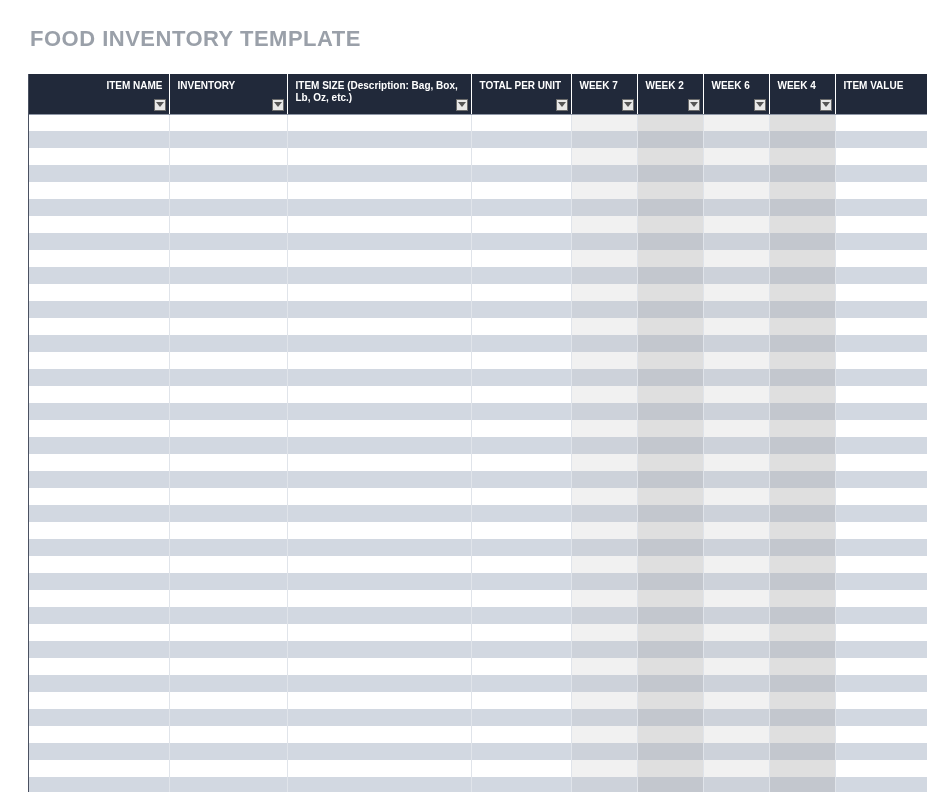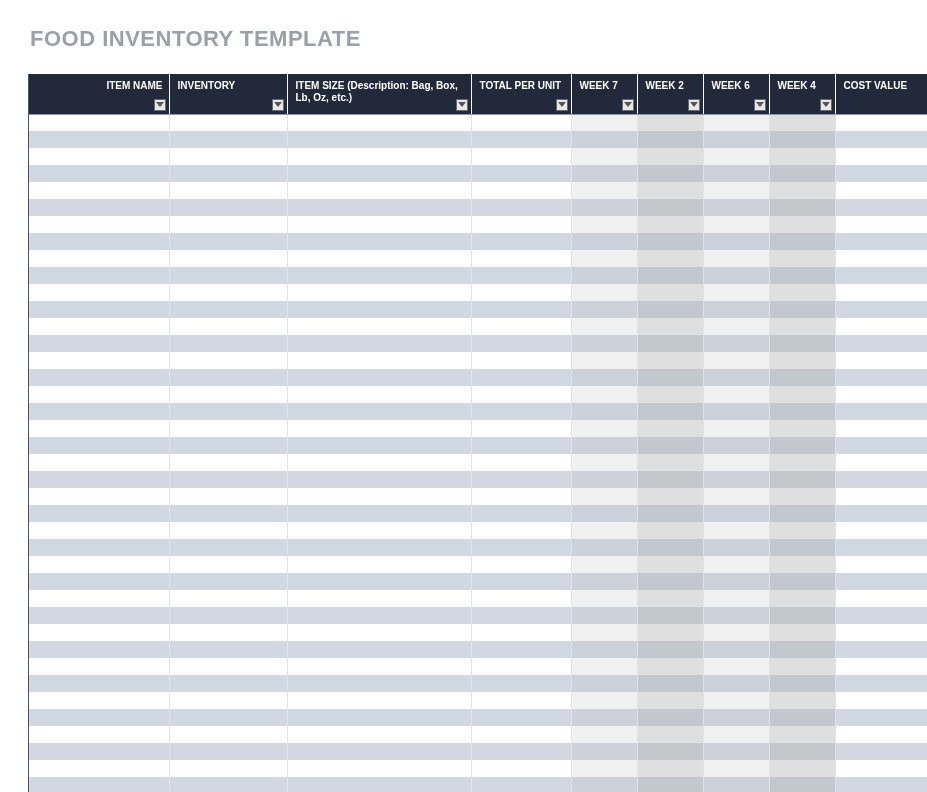--- a/index.html
+++ b/index.html
@@ -132,21 +132,21 @@
           <th class="c-week"><span>WEEK 6</span><span class="filter-btn">
               <svg width="8" height="5" viewBox="0 0 8 5">
                 <polygon points="0,0 8,0 4,5" fill="#555"></polygon>
               </svg>
             </span></th>
           <th class="c-week"><span>WEEK 4</span><span class="filter-btn">
               <svg width="8" height="5" viewBox="0 0 8 5">
                 <polygon points="0,0 8,0 4,5" fill="#555"></polygon>
               </svg>
             </span></th>
-          <th class="c-total"><span>COST VALUE</span></th>
+          <th class="c-total"><span>ITEM VALUE</span></th>
         </tr>
     </thead>
     <tbody id="tbody">
         <tr class="odd">
           <td class="c-item"></td>
           <td class="c-cat"></td>
           <td class="c-size"></td>
           <td class="c-cost"></td>
           <td class="c-week week-a"></td>
           <td class="c-week week-b"></td>

